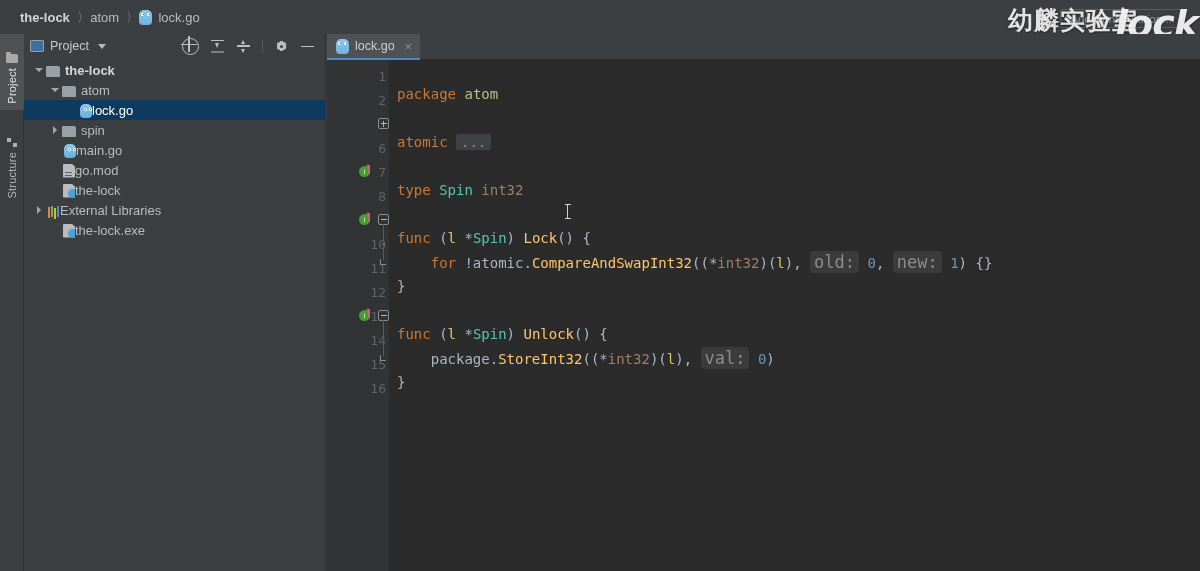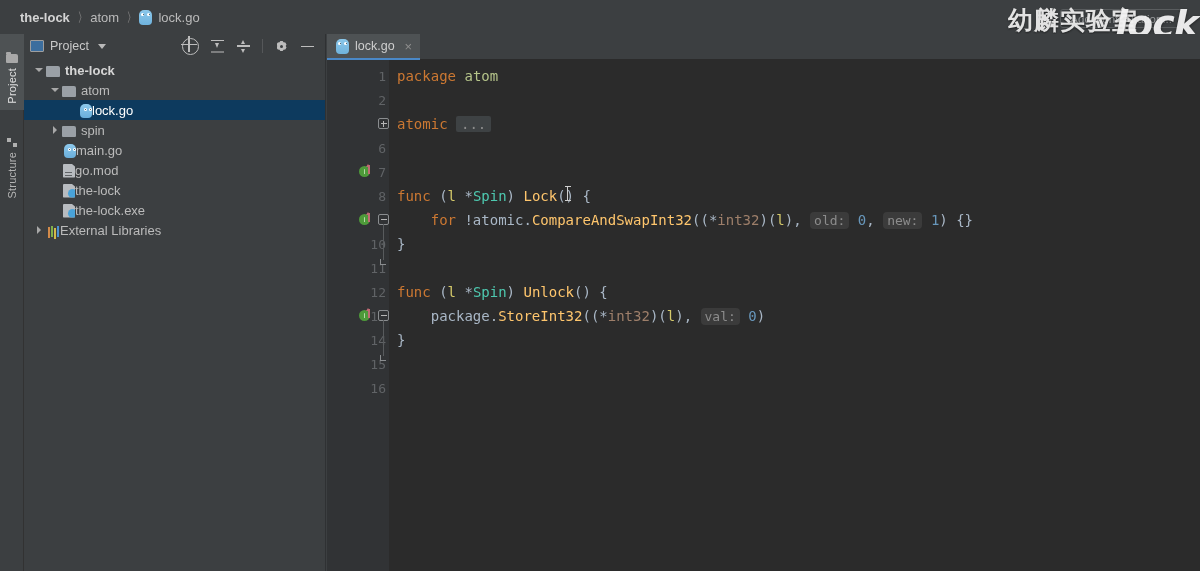--- a/index.html
+++ b/index.html
@@ -606,20 +606,21 @@
     right: 5px;
     width: 1px;
     background: #585b5d;
   }
 
   .code {
     flex: 1;
     position: relative;
     padding-top: 4px;
     overflow: hidden;
+    margin-top: 18px;
   }
   .code-line {
     height: 24px;
     line-height: 24px;
     white-space: pre;
     padding-left: 8px;
     color: #a9b7c6;
   }
   .kw   { color: #cc7832; }
   .typ  { color: #4ec9b0; }
@@ -627,21 +628,21 @@
   .fn   { color: #ffc66d; }
   .num  { color: #6897bb; }
   .pid  { color: #d4c96a; }
   .pln  { color: #a9b7c6; }
   .tname{ color: #b5c48a; }
   .hint {
     color: #8c8c8c;
     background: #3b3b3b;
     border-radius: 4px;
     padding: 1px 4px;
-    font-size: 13px;
+    font-size: 17px;
   }
   .fold-dots {
     color: #8c8c8c;
     background: #3e4244;
     border-radius: 2px;
     padding: 0 5px;
   }
   .caret-i {
     position: absolute;
     left: 178px; top: 126px;
@@ -747,30 +748,30 @@
           <span class="node-icon ic-gomod"></span>
           <span class="node-label">go.mod</span>
         </div>
         <div class="tree-row">
           <span style="width: 24px; flex: 0 0 auto;"></span>
           <span class="arrow"></span>
           <span class="node-icon ic-unknown"></span>
           <span class="node-label">the-lock</span>
         </div>
         <div class="tree-row">
+          <span style="width: 8px; flex: 0 0 auto;"></span>
+          <span class="arrow right"></span>
+          <span class="node-icon ic-lib"></span>
+          <span class="node-label">External Libraries</span>
+        </div>
+        <div class="tree-row">
           <span style="width: 24px; flex: 0 0 auto;"></span>
           <span class="arrow"></span>
           <span class="node-icon ic-unknown"></span>
           <span class="node-label">the-lock.exe</span>
-        </div>
-        <div class="tree-row">
-          <span style="width: 8px; flex: 0 0 auto;"></span>
-          <span class="arrow right"></span>
-          <span class="node-icon ic-lib"></span>
-          <span class="node-label">External Libraries</span>
         </div>
       </div>
   </div>
 
   <div class="editor-wrap">
     <div class="tabbar">
       <div class="tab">
         <span class="go-icon"></span>
         <span>lock.go</span>
         <span class="close">×</span>
@@ -840,20 +841,21 @@
           </div>
           <div class="fold-rail" style="top: 164px; height: 36px;"></div>
           <div class="fold-rail" style="top: 260px; height: 36px;"></div>
         </div>
       <div class="code" id="code">
         <div class="caret-i"></div>
       <div class="code-line"><span class="kw">package</span><span class="pln"> </span><span class="tname">atom</span></div>
           <div class="code-line">&nbsp;</div>
           <div class="code-line"><span class="kw">atomic</span><span class="pln"> </span><span class="fold-dots">...</span></div>
           <div class="code-line">&nbsp;</div>
+          <div class="code-line"><span class="kw">type</span><span class="pln"> </span><span class="typ">Spin</span><span class="pln"> </span><span class="ityp">int32</span></div>
           <div class="code-line">&nbsp;</div>
           <div class="code-line"><span class="kw">func</span><span class="pln"> (</span><span class="pid">l</span><span class="pln"> *</span><span class="typ">Spin</span><span class="pln">) </span><span class="fn">Lock</span><span class="pln">() {</span></div>
           <div class="code-line"><span class="pln">    </span><span class="kw">for</span><span class="pln"> !atomic.</span><span class="fn">CompareAndSwapInt32</span><span class="pln">((*</span><span class="ityp">int32</span><span class="pln">)(</span><span class="pid">l</span><span class="pln">), </span><span class="hint">old:</span><span class="pln"> </span><span class="num">0</span><span class="pln">, </span><span class="hint">new:</span><span class="pln"> </span><span class="num">1</span><span class="pln">) {}</span></div>
           <div class="code-line"><span class="pln">}</span></div>
           <div class="code-line">&nbsp;</div>
           <div class="code-line"><span class="kw">func</span><span class="pln"> (</span><span class="pid">l</span><span class="pln"> *</span><span class="typ">Spin</span><span class="pln">) </span><span class="fn">Unlock</span><span class="pln">() {</span></div>
           <div class="code-line"><span class="pln">    </span><span class="pln">package.</span><span class="fn">StoreInt32</span><span class="pln">((*</span><span class="ityp">int32</span><span class="pln">)(</span><span class="pid">l</span><span class="pln">), </span><span class="hint">val:</span><span class="pln"> </span><span class="num">0</span><span class="pln">)</span></div>
           <div class="code-line"><span class="pln">}</span></div>
           <div class="code-line">&nbsp;</div>
         </div>

